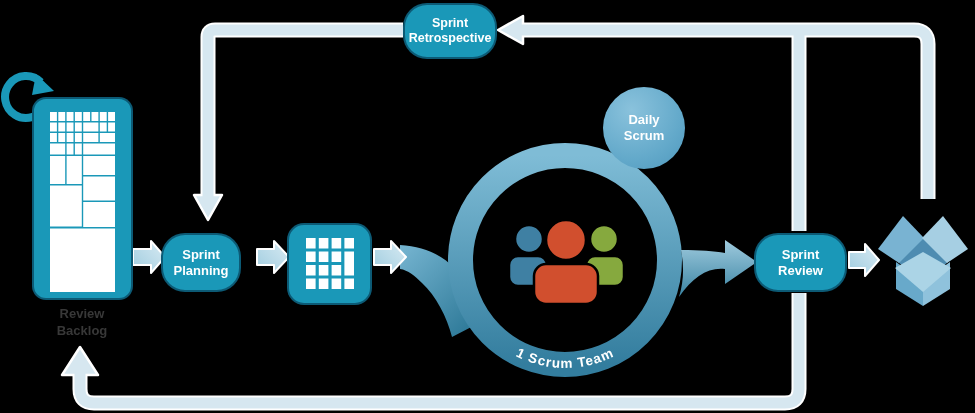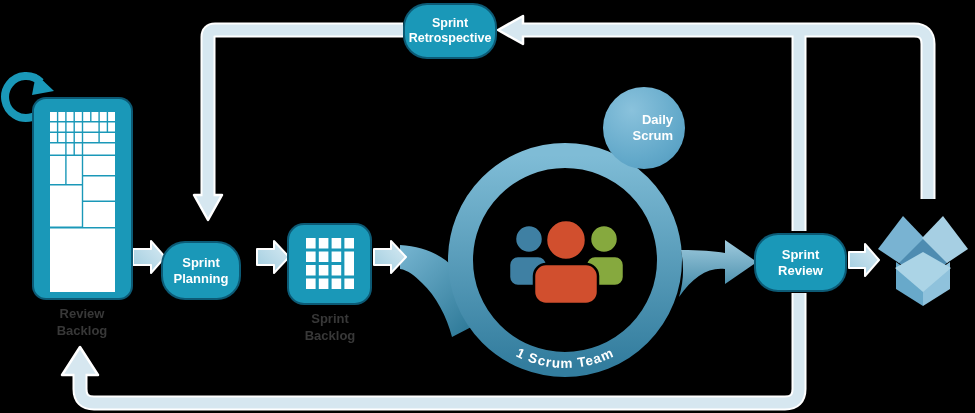--- a/index.html
+++ b/index.html
@@ -5,35 +5,35 @@
   html,body{margin:0;padding:0;background:#000;}
   .stage{position:relative;width:975px;height:413px;background:#000;overflow:hidden;
          font-family:"Liberation Sans",sans-serif;}
   .stage svg.layer{position:absolute;left:0;top:0;z-index:1;}
   .tealbox{position:absolute;z-index:2;background:#1a98b8;border:2px solid rgba(8,70,95,.75);
            border-radius:24px;display:flex;align-items:center;justify-content:center;
            text-align:center;color:#fff;font-weight:bold;box-sizing:border-box;line-height:1.18;}
   .tealbox .lbl{display:block;}
   .box-retro{left:403px;top:3px;width:94px;height:56px;font-size:12.5px;}
   .box-retro .lbl{width:90px;}
-  .box-planning{left:161px;top:233px;width:80px;height:59px;font-size:13px;margin-top:8px;}
+  .box-planning{left:161px;top:233px;width:80px;height:59px;font-size:13px;}
   .box-planning .lbl{width:68px;}
   .box-review{left:754px;top:233px;width:93px;height:59px;font-size:13px;}
   .box-review .lbl{width:60px;}
   .box-sbacklog{left:287px;top:223px;width:85px;height:82px;border-radius:17px;}
   .box-product{left:32px;top:97px;width:101px;height:203px;border-radius:14px;}
   .iconsvg{position:absolute;}
   .glabel{position:absolute;z-index:2;color:#383838;font-weight:bold;font-size:13px;
           text-align:center;line-height:1.28;}
   .lab-product{left:50px;top:306px;width:64px;}
   .lab-sbacklog{left:300px;top:311px;width:60px;}
   .lab-increment{left:873px;top:308px;width:100px;}
   .daily{position:absolute;z-index:3;left:603px;top:87px;width:82px;height:82px;border-radius:50%;
          background:radial-gradient(circle at 35% 28%, #8ac2dc, #63a9ca 62%, #4f98bd 100%);
-         display:flex;align-items:center;justify-content:center;text-align:right;
+         display:flex;align-items:center;justify-content:center;text-align:center;
          color:#fff;font-weight:bold;font-size:13px;line-height:1.22;}
   .daily .lbl{width:58px;}
   .footer{position:absolute;z-index:2;left:618px;top:381px;width:200px;text-align:center;
           color:#4f4f4f;font-weight:bold;font-size:11px;}
 </style>
 </head>
 <body>
 
 <div class="stage">
 
@@ -185,21 +185,20 @@
         <rect x="0" y="27" width="9.6" height="10.5"></rect>
           <rect x="12.8" y="27" width="9.6" height="10.5"></rect>
         <rect x="25.6" y="27" width="9.6" height="10.5"></rect>
         <rect x="0" y="40.5" width="9.6" height="10.5"></rect>
           <rect x="12.8" y="40.5" width="9.6" height="10.5"></rect>
         <rect x="25.6" y="40.5" width="9.6" height="10.5"></rect>
           <rect x="38.4" y="40.5" width="9.6" height="10.5"></rect>
       </g>
     </svg>
   </div>
-  <div class="glabel lab-sbacklog">Sprint Backlog</div>
 
   <div class="daily">
     <span class="lbl">Daily Scrum</span>
   </div>
 
   <div class="tealbox box-retro">
     <span class="lbl">Sprint Retrospective</span>
   </div>
 
   <div class="tealbox box-review">

